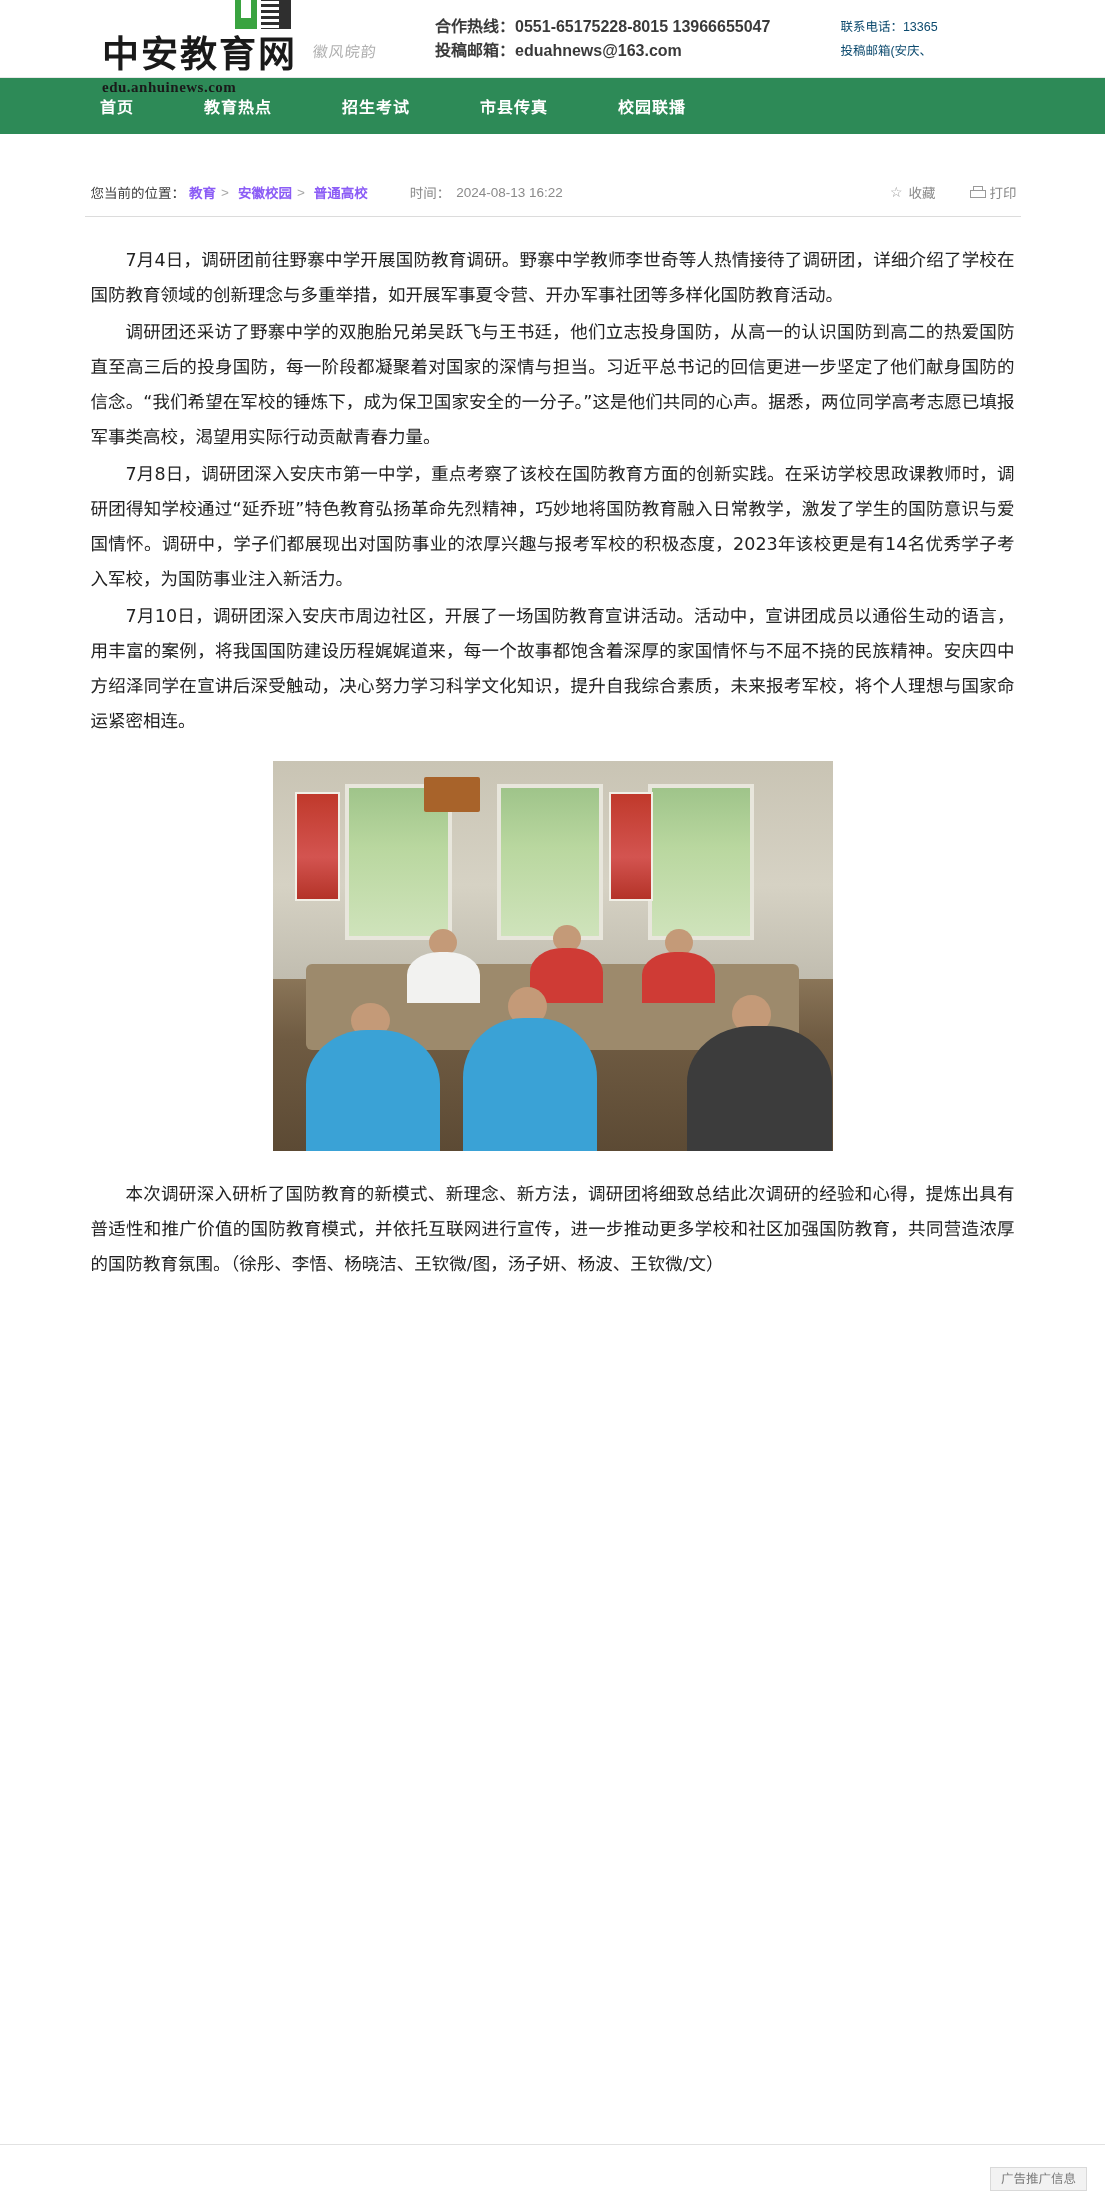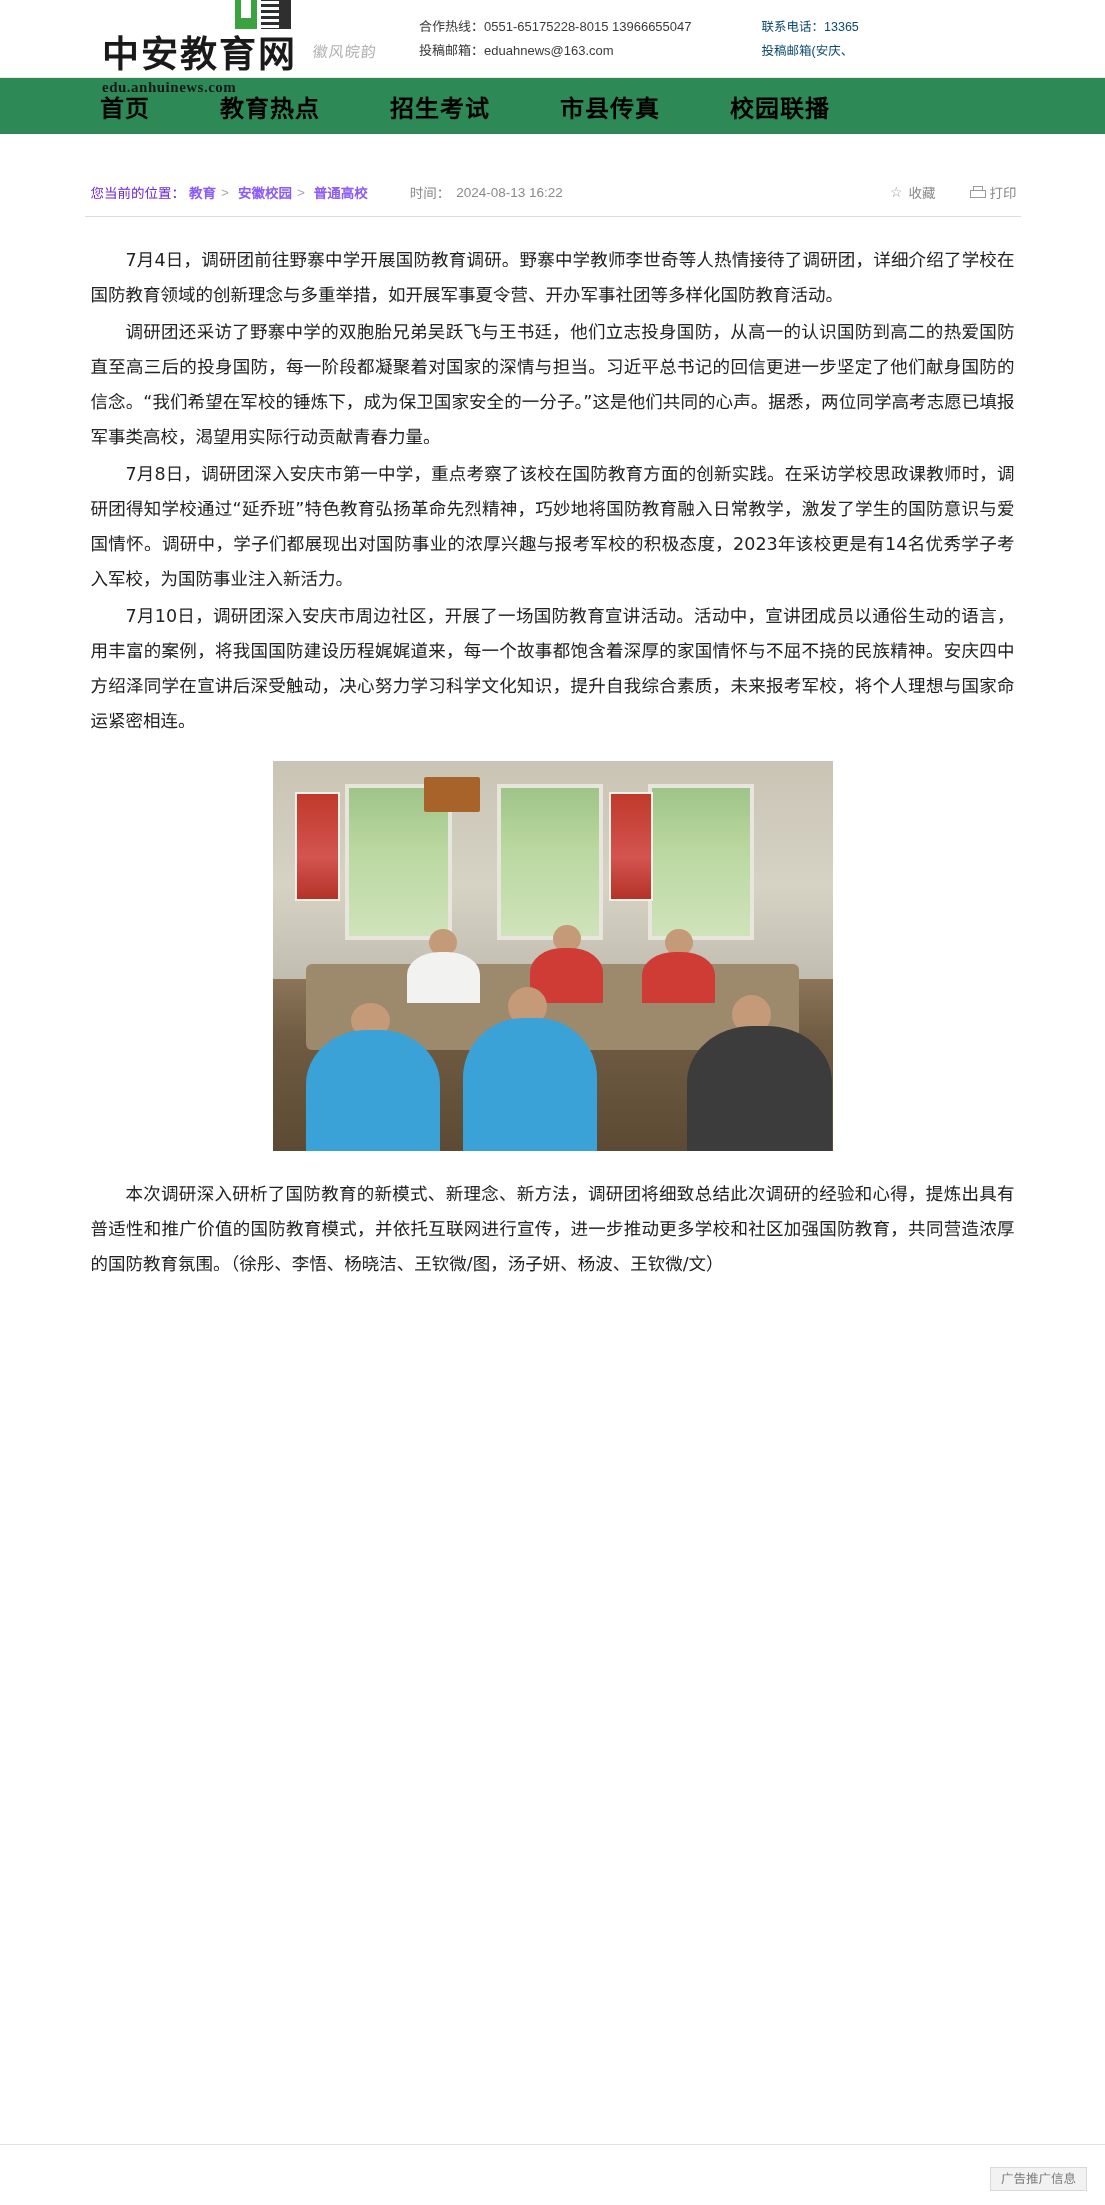--- a/index.html
+++ b/index.html
@@ -98,25 +98,26 @@
     margin-left: 16px;
     margin-top: 24px;
     font-family: "DejaVu Sans", sans-serif;
     font-size: 15px;
     color: #b0b0b0;
     letter-spacing: 1px;
     transform: skewX(-6deg);
     white-space: nowrap;
   }
   .contact-block {
-    margin-left: 42px;
-    font-size: 13px;
+    margin-left: 58px;
+    font-size: 16px;
     color: #3a3a3a;
     line-height: 24px;
     white-space: nowrap;
+    font-weight: bold;
   }
   .contact-block .lbl { color: #3a3a3a; }
   .contact-right {
     margin-left: 70px;
     font-size: 12.5px;
     color: #0c4a6e;
     line-height: 24px;
     white-space: nowrap;
     overflow: hidden;
   }
@@ -129,22 +130,22 @@
     background: #2d8a57;
     display: flex;
     align-items: center;
   }
   .nav-inner {
     padding-left: 100px;
     display: flex;
     align-items: center;
   }
   .nav-item {
-    color: #000000;
-    font-size: 24px;
+    color: #ffffff;
+    font-size: 16px;
     font-weight: bold;
     margin-right: 70px;
     cursor: pointer;
     white-space: nowrap;
     letter-spacing: 1px;
   }
   .nav-item:last-child { margin-right: 0; }
 
   
   .article-wrap {
@@ -165,21 +166,21 @@
   .meta-bar {
     margin-top: 48px;
     padding-bottom: 14px;
     border-bottom: 1px solid #dcdcdc;
     display: flex;
     align-items: center;
     font-size: 13.5px;
     color: #8a8a8a;
     padding-left: 6px;
   }
-  .meta-bar .crumb-label { color: #6d28d9; }
+  .meta-bar .crumb-label { color: #404040; }
   .meta-bar .crumb {
     color: #8b5cf6;
     margin-left: 4px;
     font-weight: bold;
   }
   .meta-bar .crumb-sep { margin: 0 5px; color: #a8a8a8; }
   .meta-bar .time-label { margin-left: 42px; }
   .meta-bar .time-value { margin-left: 6px; }
   .meta-actions {
     margin-left: auto;

